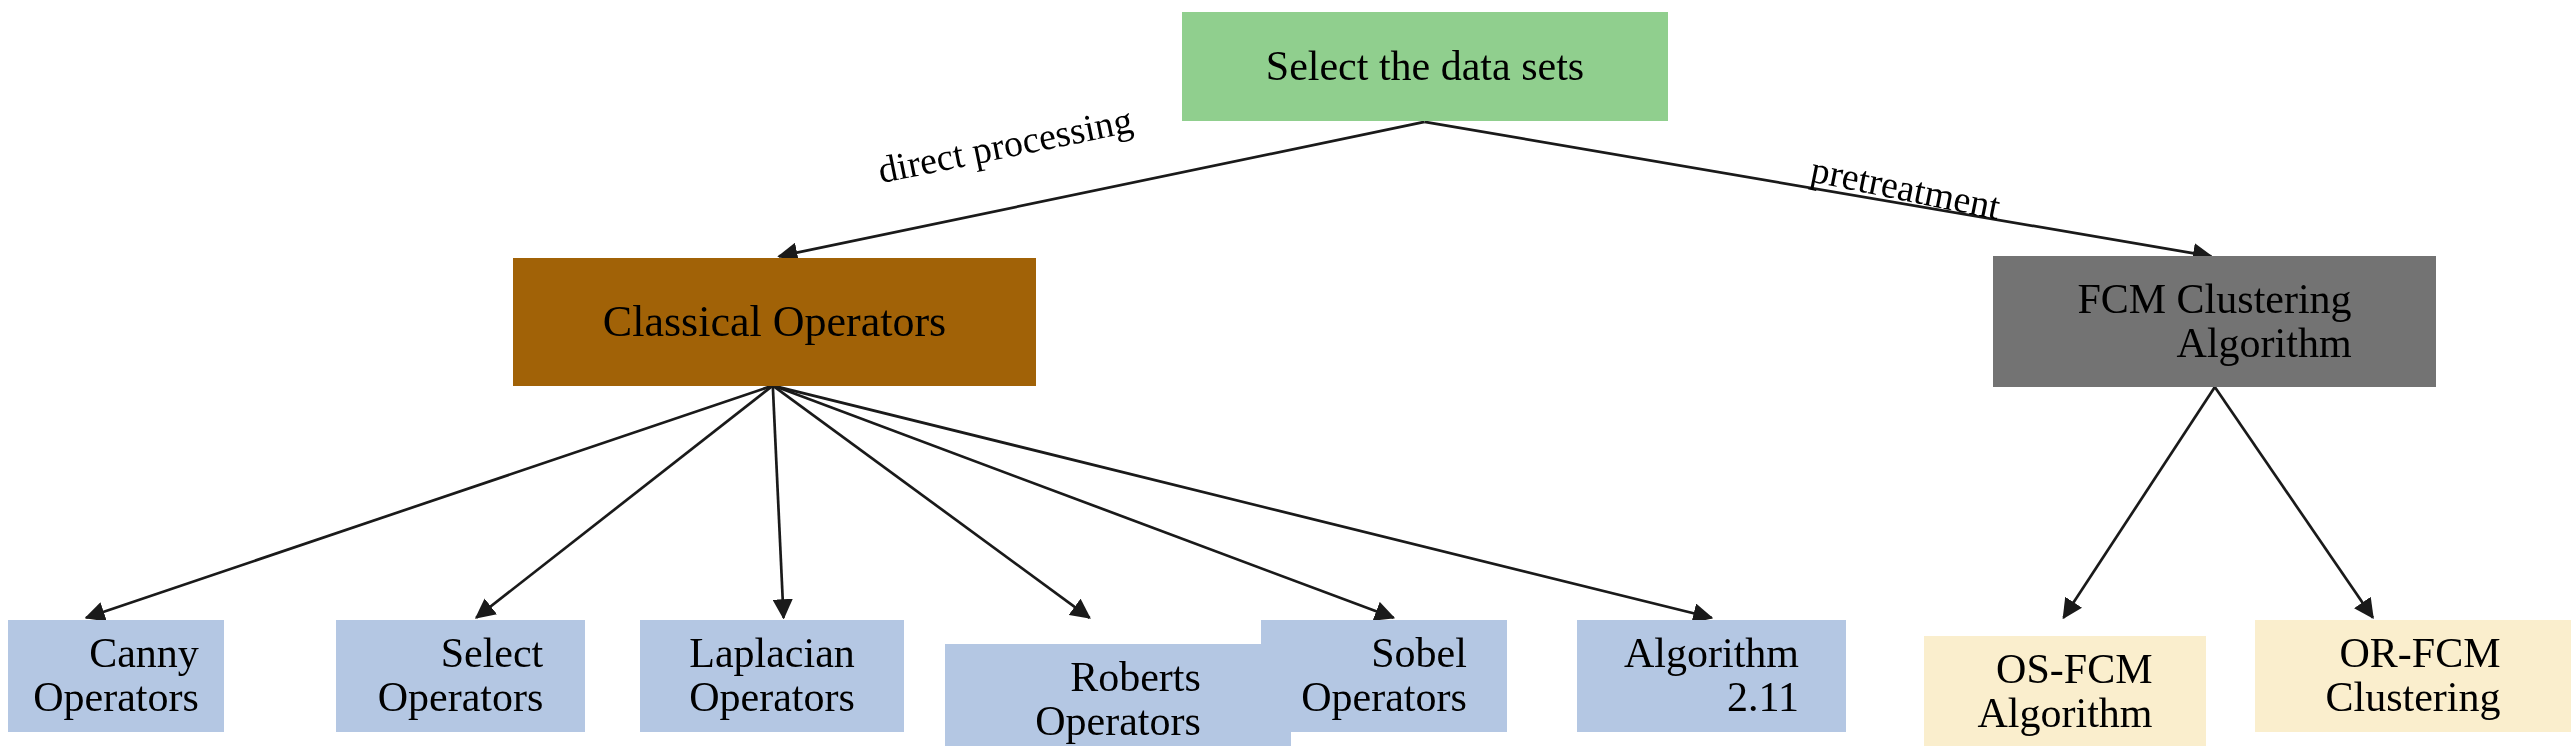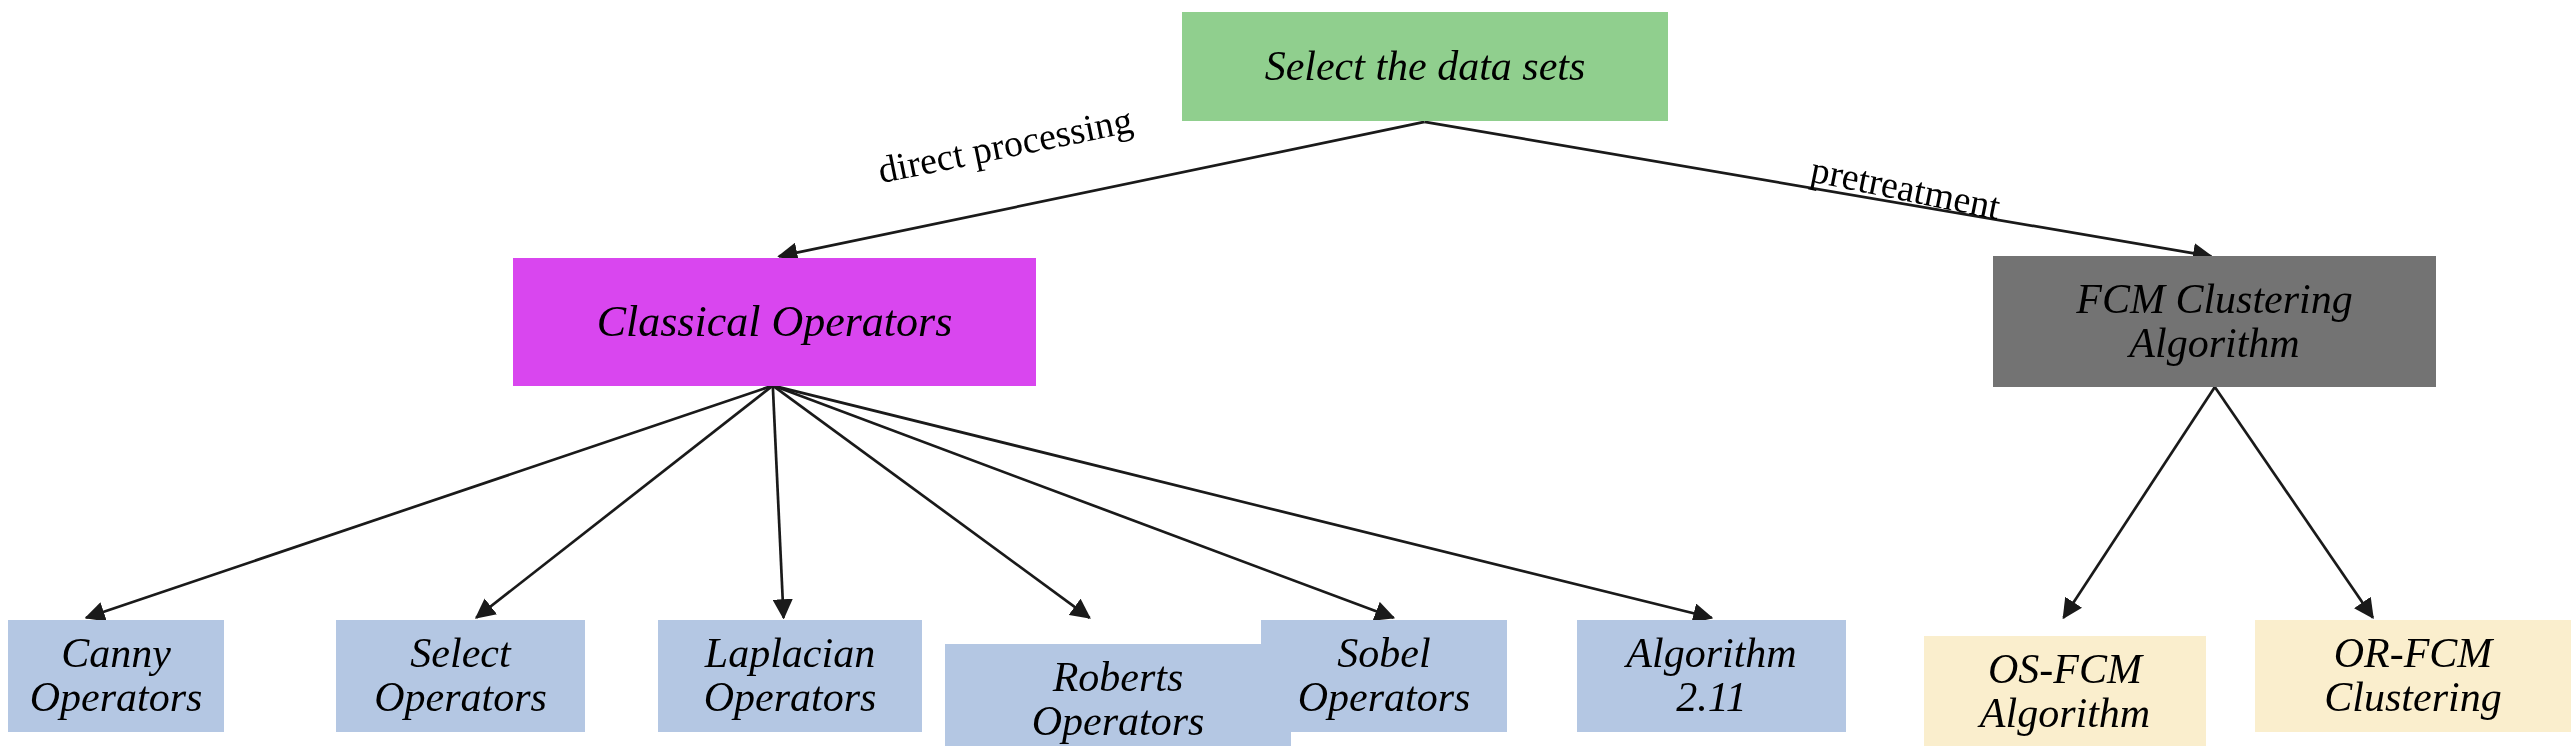--- a/index.html
+++ b/index.html
@@ -1,24 +1,24 @@
 <!DOCTYPE html>
 <html style="font-size:10.8px"><head>
 <meta charset="utf-8">
 <style>
   html,body{margin:0;padding:0;background:#ffffff;}
   body{width:2576px;height:747px;position:relative;overflow:hidden;
        font-family:"Liberation Serif","DejaVu Serif",serif;color:#000;}
   #stage{position:absolute;left:0;top:0;width:2576px;height:747px;}
   svg.edges{position:absolute;left:0;top:0;width:2576px;height:747px;pointer-events:none;}
   .node{position:absolute;display:flex;align-items:center;justify-content:center;
-        text-align:center;line-height:1.04;box-sizing:border-box;font-style:italic;}
+        text-align:right;line-height:1.04;box-sizing:border-box;}
   .node span{display:block;white-space:pre-line;}
   .n-root{background:#90cf8e;}
-  .n-mid-blue{background:#d946ef;}
+  .n-mid-blue{background:#a16207;}
   .n-mid-yellow{background:#737373;}
   .n-leaf-blue{background:#b4c7e3;}
   .n-leaf-yellow{background:#faeecd;}
   .edge-label{position:absolute;white-space:nowrap;font-style:normal;}
 </style>
 </head>
 <body>
 
 <div id="stage">
 
@@ -65,21 +65,21 @@
   </div>
 
   <div class="node n-leaf-blue" style="left:8px;top:620px;width:216px;height:112px;font-size:42px;">
     <span>Canny
 Operators</span>
   </div>
   <div class="node n-leaf-blue" style="left:336px;top:620px;width:249px;height:112px;font-size:42px;">
     <span>Select
 Operators</span>
   </div>
-  <div class="node n-leaf-blue" style="left:640px;top:620px;width:264px;height:112px;font-size:42px;margin-left:18px;">
+  <div class="node n-leaf-blue" style="left:640px;top:620px;width:264px;height:112px;font-size:42px;">
     <span>Laplacian
 Operators</span>
   </div>
   <div class="node n-leaf-blue" style="left:945px;top:644px;width:346px;height:112px;font-size:42px;">
     <span>Roberts
 Operators</span>
   </div>
   <div class="node n-leaf-blue" style="left:1261px;top:620px;width:246px;height:112px;font-size:42px;">
     <span>Sobel
 Operators</span>

